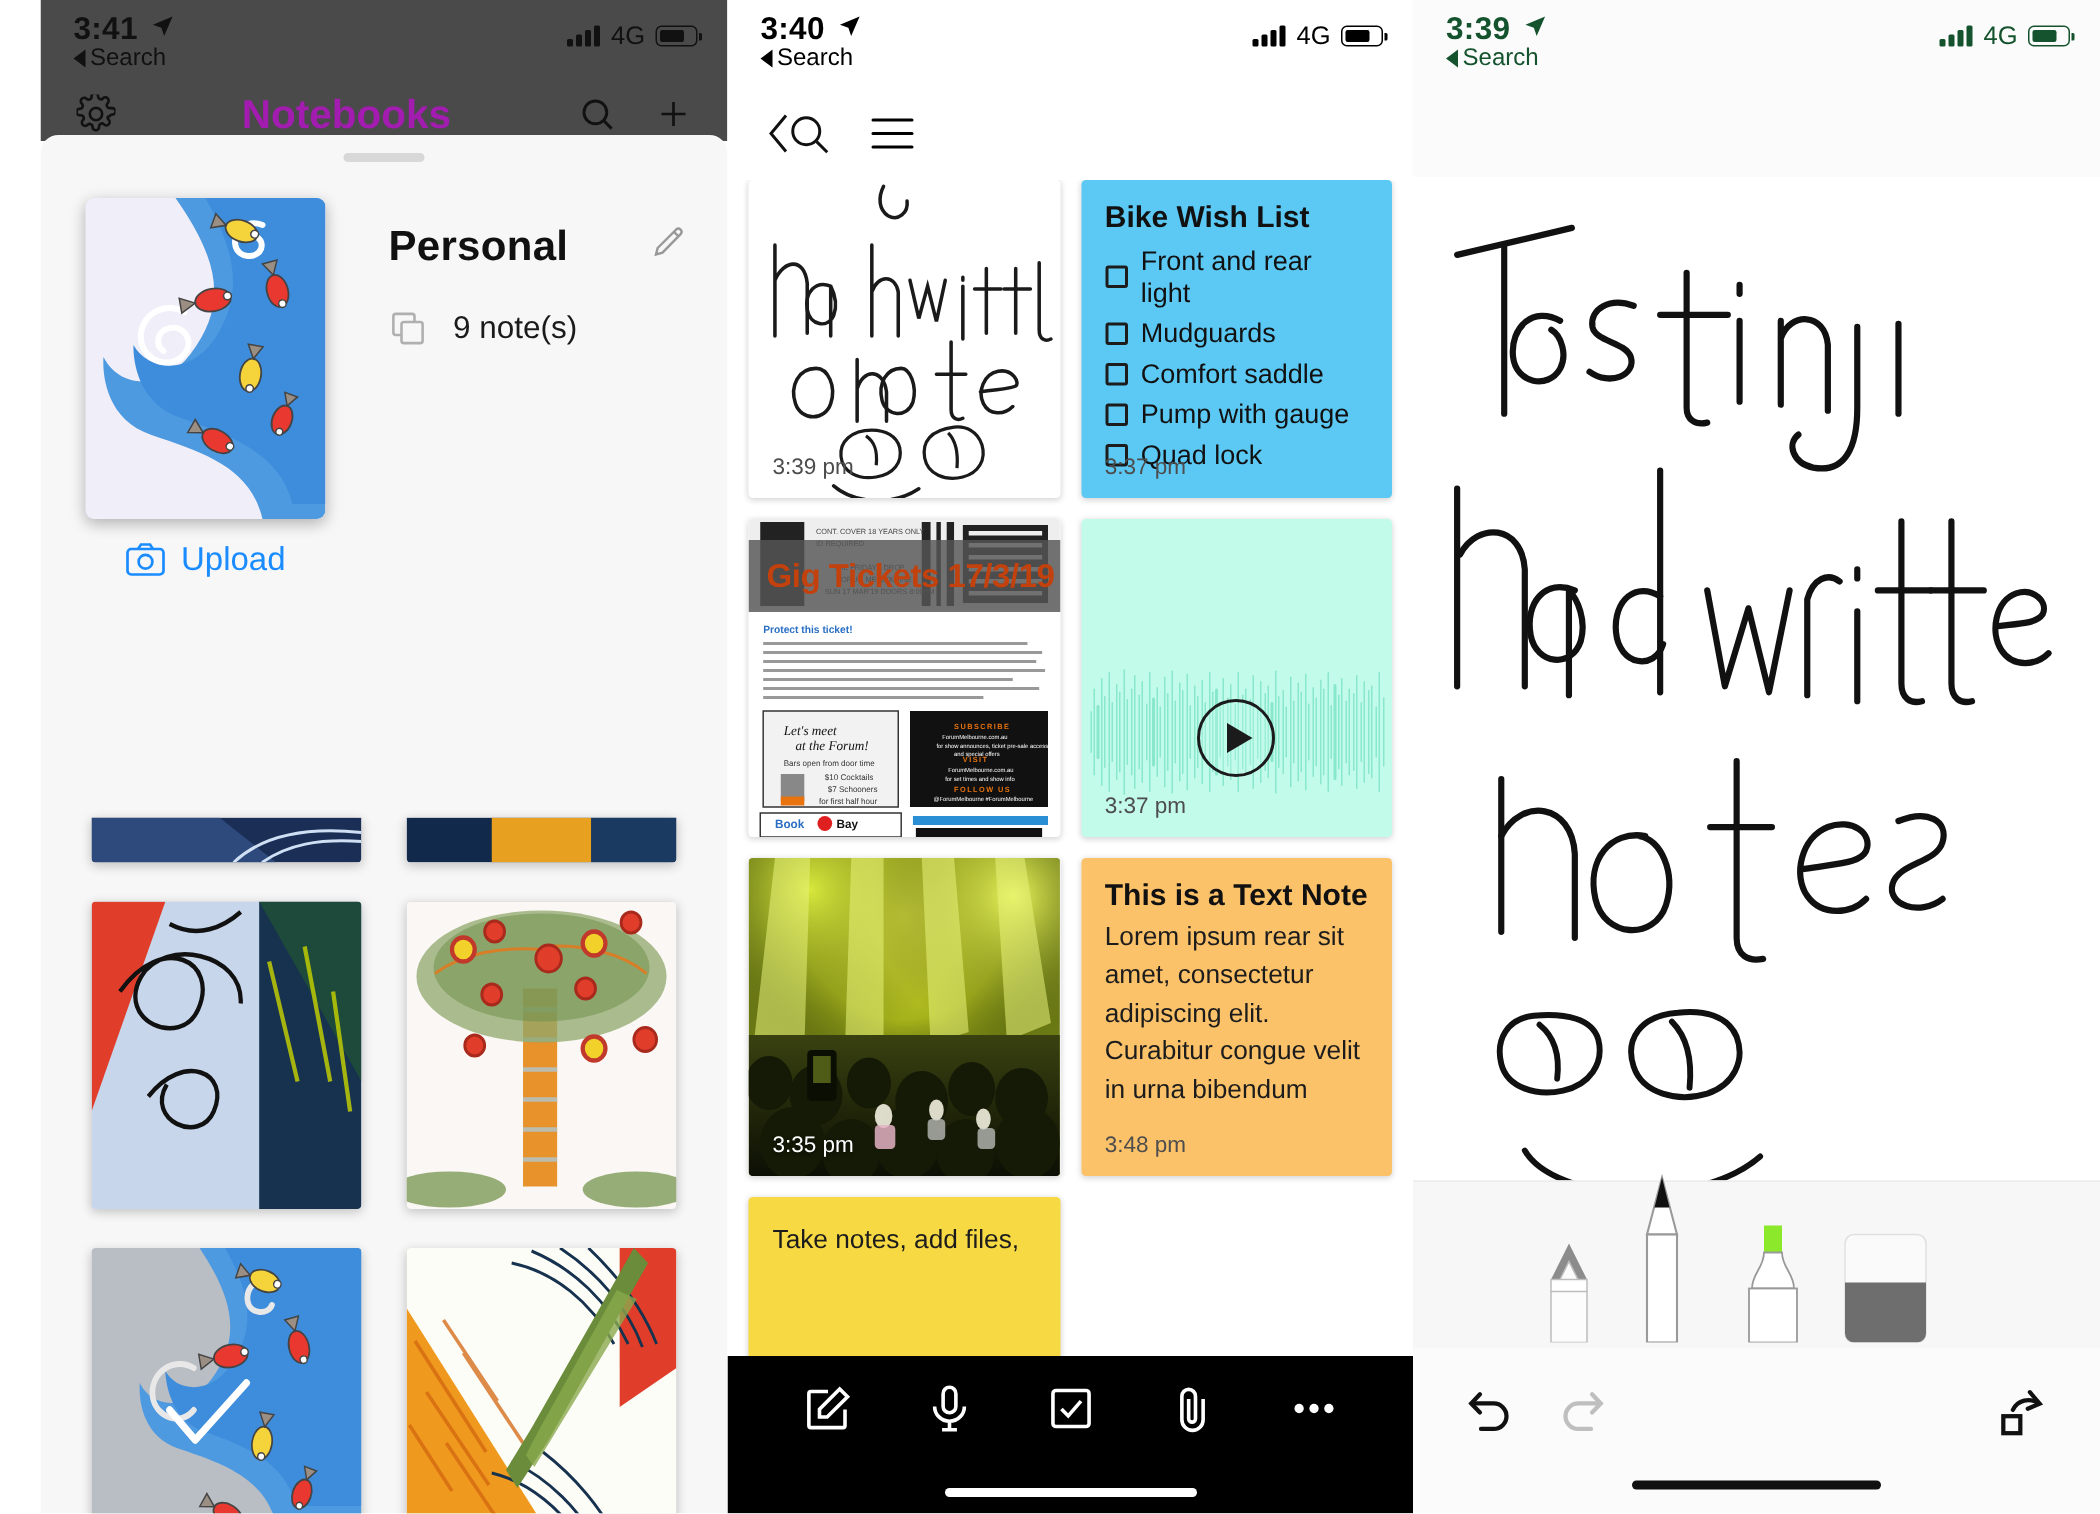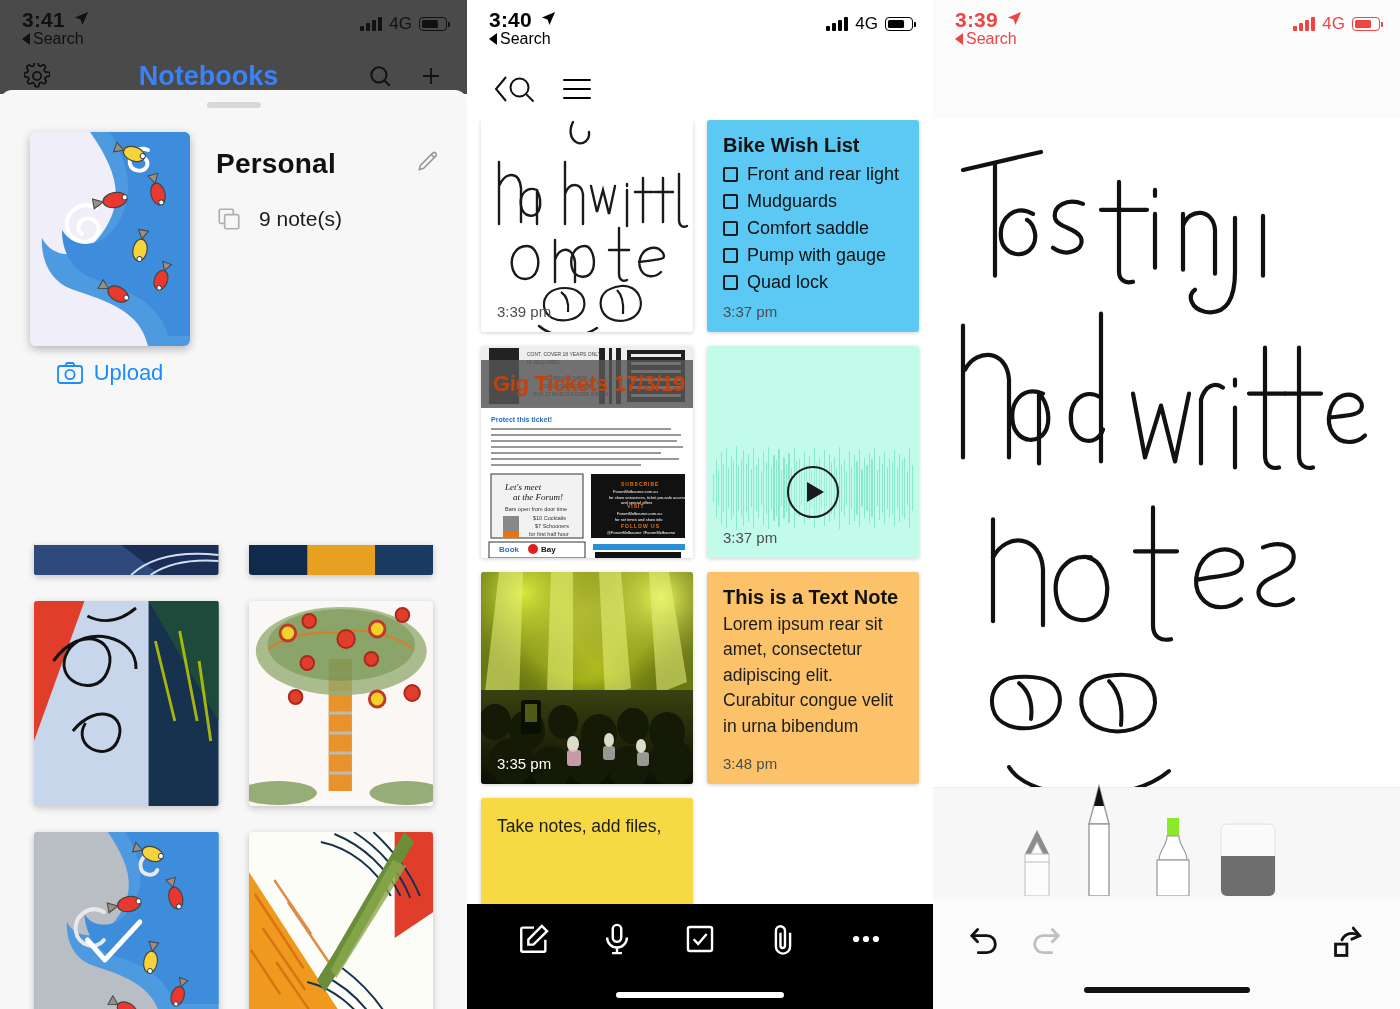--- a/index.html
+++ b/index.html
@@ -1,18 +1,18 @@
 <!DOCTYPE html>
 <html><head>
 <meta charset="utf-8">
 <style>
   * { box-sizing: border-box; margin:0; padding:0; }
   html,body { width:1400px; height:1009px; background:#fff;
     font-family:"Liberation Sans", sans-serif; overflow:hidden; }
-  .screens { display:flex; width:1400px; height:1009px; }
+  .screens { display:flex; width:1400px; height:1009px;padding-left:27px; }
   .panel { position:relative; overflow:hidden; height:1009px; background:#fff; }
   .p1 { width:467px; } .p2 { width:466px; } .p3 { width:467px; }
 
   
   .statusbar { position:relative; height:58px; padding:8px 20px 0 22px; }
   .sb-left { position:absolute; left:22px; top:8px; }
   .sb-time { font-size:21px; font-weight:600; letter-spacing:.2px; display:inline-block; }
   .loc-arrow { display:inline-block; width:15px; height:15px; margin-left:5px;
     vertical-align:1px; }
   .sb-back { font-size:16px; margin-top:-2px; display:flex; align-items:center; gap:3px; }
@@ -29,33 +29,33 @@
     position:relative; padding:1.6px; }
   .batt::after{content:"";position:absolute;right:-4px;top:4px;width:2px;height:5px;
     background:currentColor;border-radius:0 1px 1px 0;}
   .batt i{display:block;height:100%;width:72%;background:currentColor;border-radius:1.5px;}
 
   
   .p1 .dim-top { position:absolute; inset:0 0 auto 0; height:94px; background:#4a4a4a;
     color:#111; }
   .p1 .statusbar { color:#111; }
   .p1 .navbar-behind { position:absolute; left:0; right:0; top:58px; height:36px;
-    display:flex; align-items:center; padding:0 24px; color:#3b82f6; }
+    display:flex; align-items:center; padding:0 24px; color:#a21caf; }
   .nb-title { flex:1; text-align:center; font-size:27px; font-weight:700; }
   .gear { width:26px;height:26px; }
   .nb-right { display:flex; align-items:center; gap:26px; }
   .sheet { position:absolute; left:0; right:0; top:90px; bottom:0; background:#f7f7f7;
     border-radius:12px 12px 0 0; }
   .grabber { width:54px;height:6px;background:#d8d8d8;border-radius:3px;
     margin:12px auto 0; }
   .nb-info { display:flex; padding:24px 0 0 30px; gap:26px; }
   .cover { width:160px; height:214px; border-radius:6px; overflow:hidden;
     box-shadow:0 3px 10px rgba(0,0,0,.28); background:#eceaf6; }
   .cover svg { display:block; width:100%; height:100%; }
-  .meta { padding-top:16px; flex:1; padding-right:26px; }
+  .meta { padding-top:16px; flex:1; padding-right:26px;margin-left:16px; }
   .meta-top { display:flex; align-items:flex-start; }
   .nb-name { font-size:28px; font-weight:700; color:#111; flex:1; letter-spacing:.2px; }
   .pencil-btn { width:26px;height:26px;color:#999; }
   .meta-row { display:flex; align-items:center; gap:17px; margin-top:26px;
     font-size:21px; color:#1b1b1b; }
   .meta-row .ic { width:26px;height:26px;color:#b0b0b0;flex:none; }
   .upload { display:flex; align-items:center; justify-content:center; gap:11px;
     color:#1a8cff; font-size:22px; width:160px; margin:14px 0 0 30px; }
   .cam { width:26px;height:22px; }
   .thumbs { position:absolute; left:0; right:0; top:455px; bottom:0; padding:0 34px;
@@ -108,21 +108,21 @@
   .time-onimg { color:#fff; text-shadow:0 1px 3px rgba(0,0,0,.7); }
   .toolbar2 { position:absolute; left:0;right:0;bottom:0;height:105px;background:#000; }
   .tb-icons { display:flex; justify-content:space-around; align-items:center;
     height:62px; padding:8px 26px 0; }
   .tb-icons > div { width:34px;height:34px;color:#fff; }
   .homebar { position:absolute; bottom:11px; left:50%; transform:translateX(-50%);
     width:168px;height:6px;background:#fff;border-radius:3px; }
 
   
   .p3 { background:#fbfbfb; }
-  .p3 .statusbar { color:#ef4444; }
+  .p3 .statusbar { color:#14532d; }
   .navbar3 { height:60px; display:flex; align-items:center; padding:0 26px;
     background:#f7f7f7; }
   .n3-title { flex:1; text-align:center; font-size:25px; color:#adadad; }
   .n3-done { font-size:25px; color:#111; }
   .canvas3 { position:absolute; left:0;right:0; top:118px; bottom:222px;
     background:#fff; }
   .canvas3 svg { width:100%;height:100%;display:block; }
   .tooltray { position:absolute; left:0;right:0;bottom:110px; height:112px;
     background:#f7f7f7; border-top:1px solid #ececec; }
   .tools { position:relative; height:112px; }

